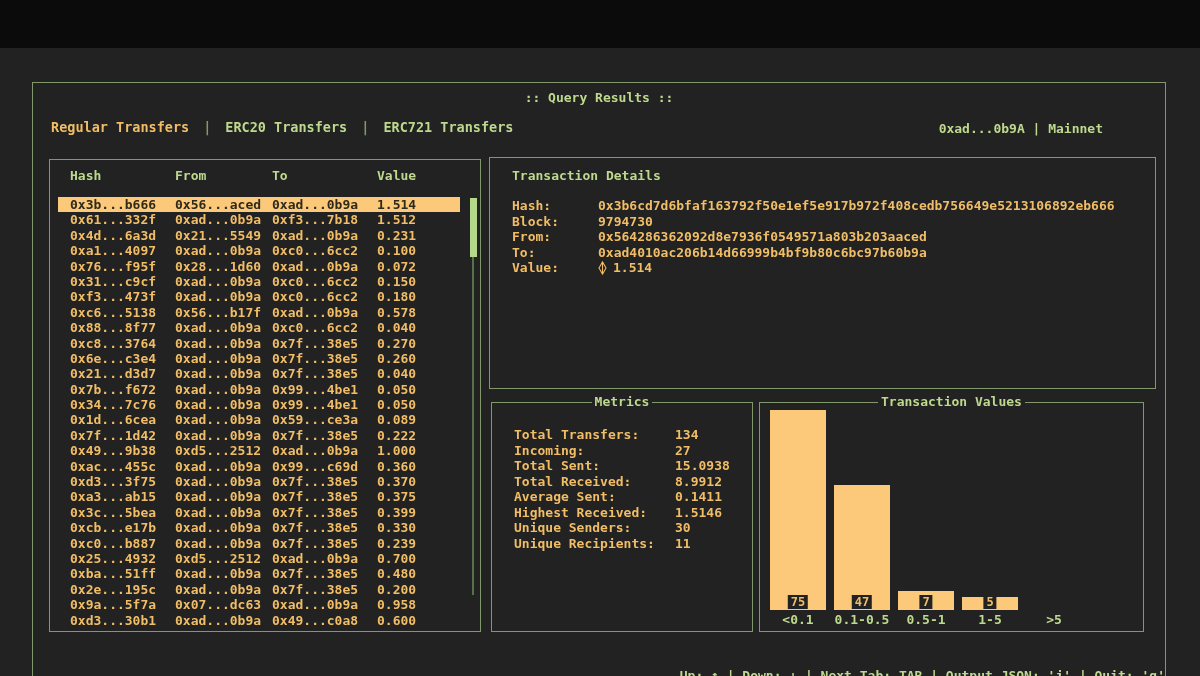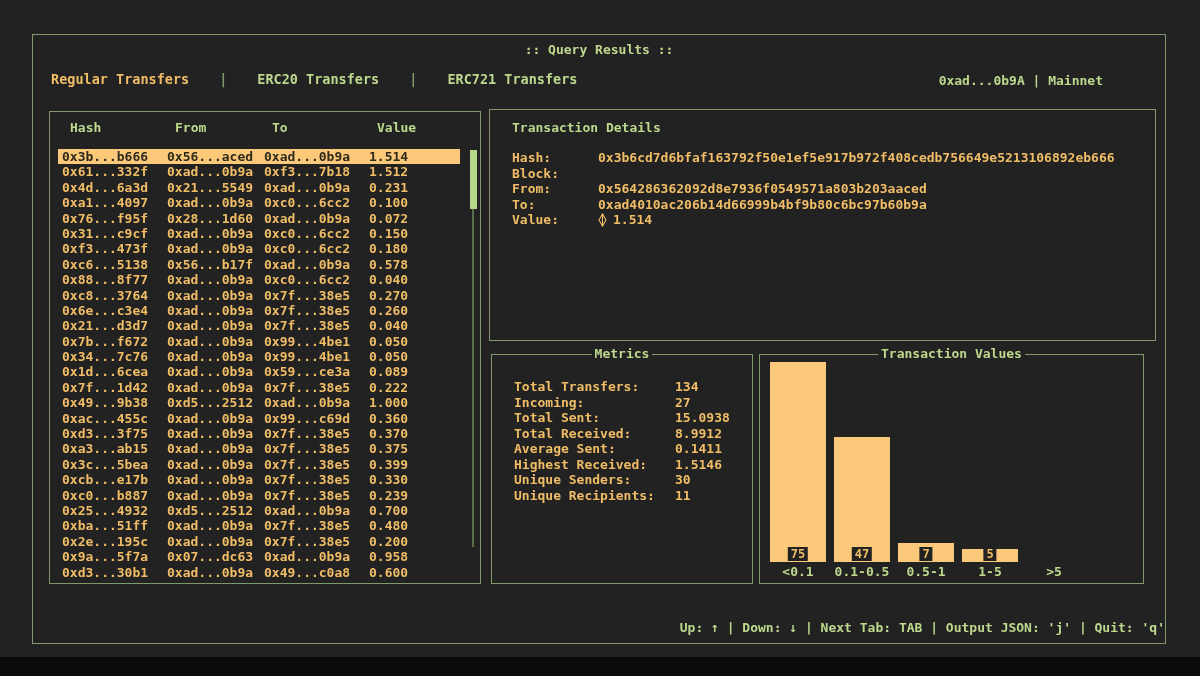--- a/index.html
+++ b/index.html
@@ -2,37 +2,37 @@
 <html style="--bg: #212221; --black: #0b0b0b; --border: #81996a; --green: #bed98e; --orange: #f1bd66; --sel-bg: #fbc979; --sel-fg: #2e2a1c; --thumb: #b5d88a; --track: #57724a;"><head>
 <meta charset="utf-8">
 <style>
   :root{
     --bg:#212221; --black:#0b0b0b; --border:#81996a; --green:#bed98e;
     --orange:#f1bd66; --sel-bg:#fbc979; --sel-fg:#2e2a1c; --thumb:#b5d88a; --track:#57724a;
   }
   *{box-sizing:border-box;margin:0;padding:0}
   body{width:1200px;height:676px;background:var(--black);overflow:hidden;
        font-family:"DejaVu Sans Mono","Liberation Mono",monospace;font-weight:bold;}
-  #stage{position:relative;width:1200px;height:544px;background:var(--black);}
+  #stage{position:relative;width:1200px;height:544px;background:var(--black);margin-top:48px;}
   #terminal{position:absolute;left:0;top:0;width:1200px;height:657px;background:var(--bg);}
   #window{position:absolute;left:32px;top:34px;width:1134px;height:610px;border:1px solid var(--border);}
   #win-title{position:absolute;top:7px;left:0;width:100%;text-align:center;font-size:13px;color:var(--green);}
-  #tabbar{position:absolute;top:36px;left:18px;font-size:13.5px;display:flex;gap:30px;align-items:center;}
+  #tabbar{position:absolute;top:36px;left:18px;font-size:13.5px;display:flex;gap:14px;align-items:center;}
   .tab{color:var(--green);cursor:pointer;}
   .tab.active{color:var(--orange);}
   .tab-sep{color:var(--border);}
   #account{position:absolute;top:38px;right:62px;font-size:13px;color:var(--green);}
   .panel{position:absolute;border:1px solid var(--border);}
   
   #table-panel{left:16px;top:76px;width:432px;height:473px;}
   #table-header{position:absolute;top:8px;left:8px;right:20px;padding-left:12px;font-size:13px;color:var(--green);display:flex;}
   .c-hash{width:105px;flex:none}.c-from{width:97px;flex:none}.c-to{width:105px;flex:none}.c-val{flex:1}
   #table-rows{position:absolute;top:37px;left:0;right:0;bottom:5px;overflow:hidden;}
   .trow{height:15.4px;line-height:15.4px;font-size:13px;color:var(--orange);display:flex;
-        margin-left:8px;margin-right:20px;padding-left:4px;cursor:pointer;}
+        margin-left:8px;margin-right:20px;padding-left:12px;cursor:pointer;}
   .trow.selected{background:var(--sel-bg);color:var(--sel-fg);}
   #scroll-thumb{position:absolute;top:38px;right:3px;width:7px;height:59px;background:var(--thumb);}
   #scroll-track{position:absolute;top:97px;right:6px;width:2px;height:338px;background:var(--track);}
   
   #details-panel{left:456px;top:74px;width:667px;height:232px;}
   #details-title{position:absolute;top:10px;left:22px;font-size:13px;color:var(--green);}
   #details-fields{position:absolute;top:40px;left:22px;right:10px;font-size:13px;}
   .dfield{height:15.5px;line-height:15.5px;color:var(--orange);display:flex;}
   .dlabel{width:86px;flex:none;}
   .dvalue{flex:1;white-space:nowrap;display:flex;align-items:center;gap:6px;}
@@ -257,20 +257,21 @@
 
       <div id="details-panel" class="panel">
         <div id="details-title">Transaction Details</div>
         <div id="details-fields">
             <div class="dfield">
               <span class="dlabel">Hash:</span>
               <span class="dvalue">0x3b6cd7d6bfaf163792f50e1ef5e917b972f408cedb756649e5213106892eb666</span>
             </div>
             <div class="dfield">
               <span class="dlabel">Block:</span>
+              <span class="dvalue">9794730</span>
             </div>
             <div class="dfield">
               <span class="dlabel">From:</span>
               <span class="dvalue">0x564286362092d8e7936f0549571a803b203aaced</span>
             </div>
             <div class="dfield">
               <span class="dlabel">To:</span>
               <span class="dvalue">0xad4010ac206b14d66999b4bf9b80c6bc97b60b9a</span>
             </div>
             <div class="dfield">

